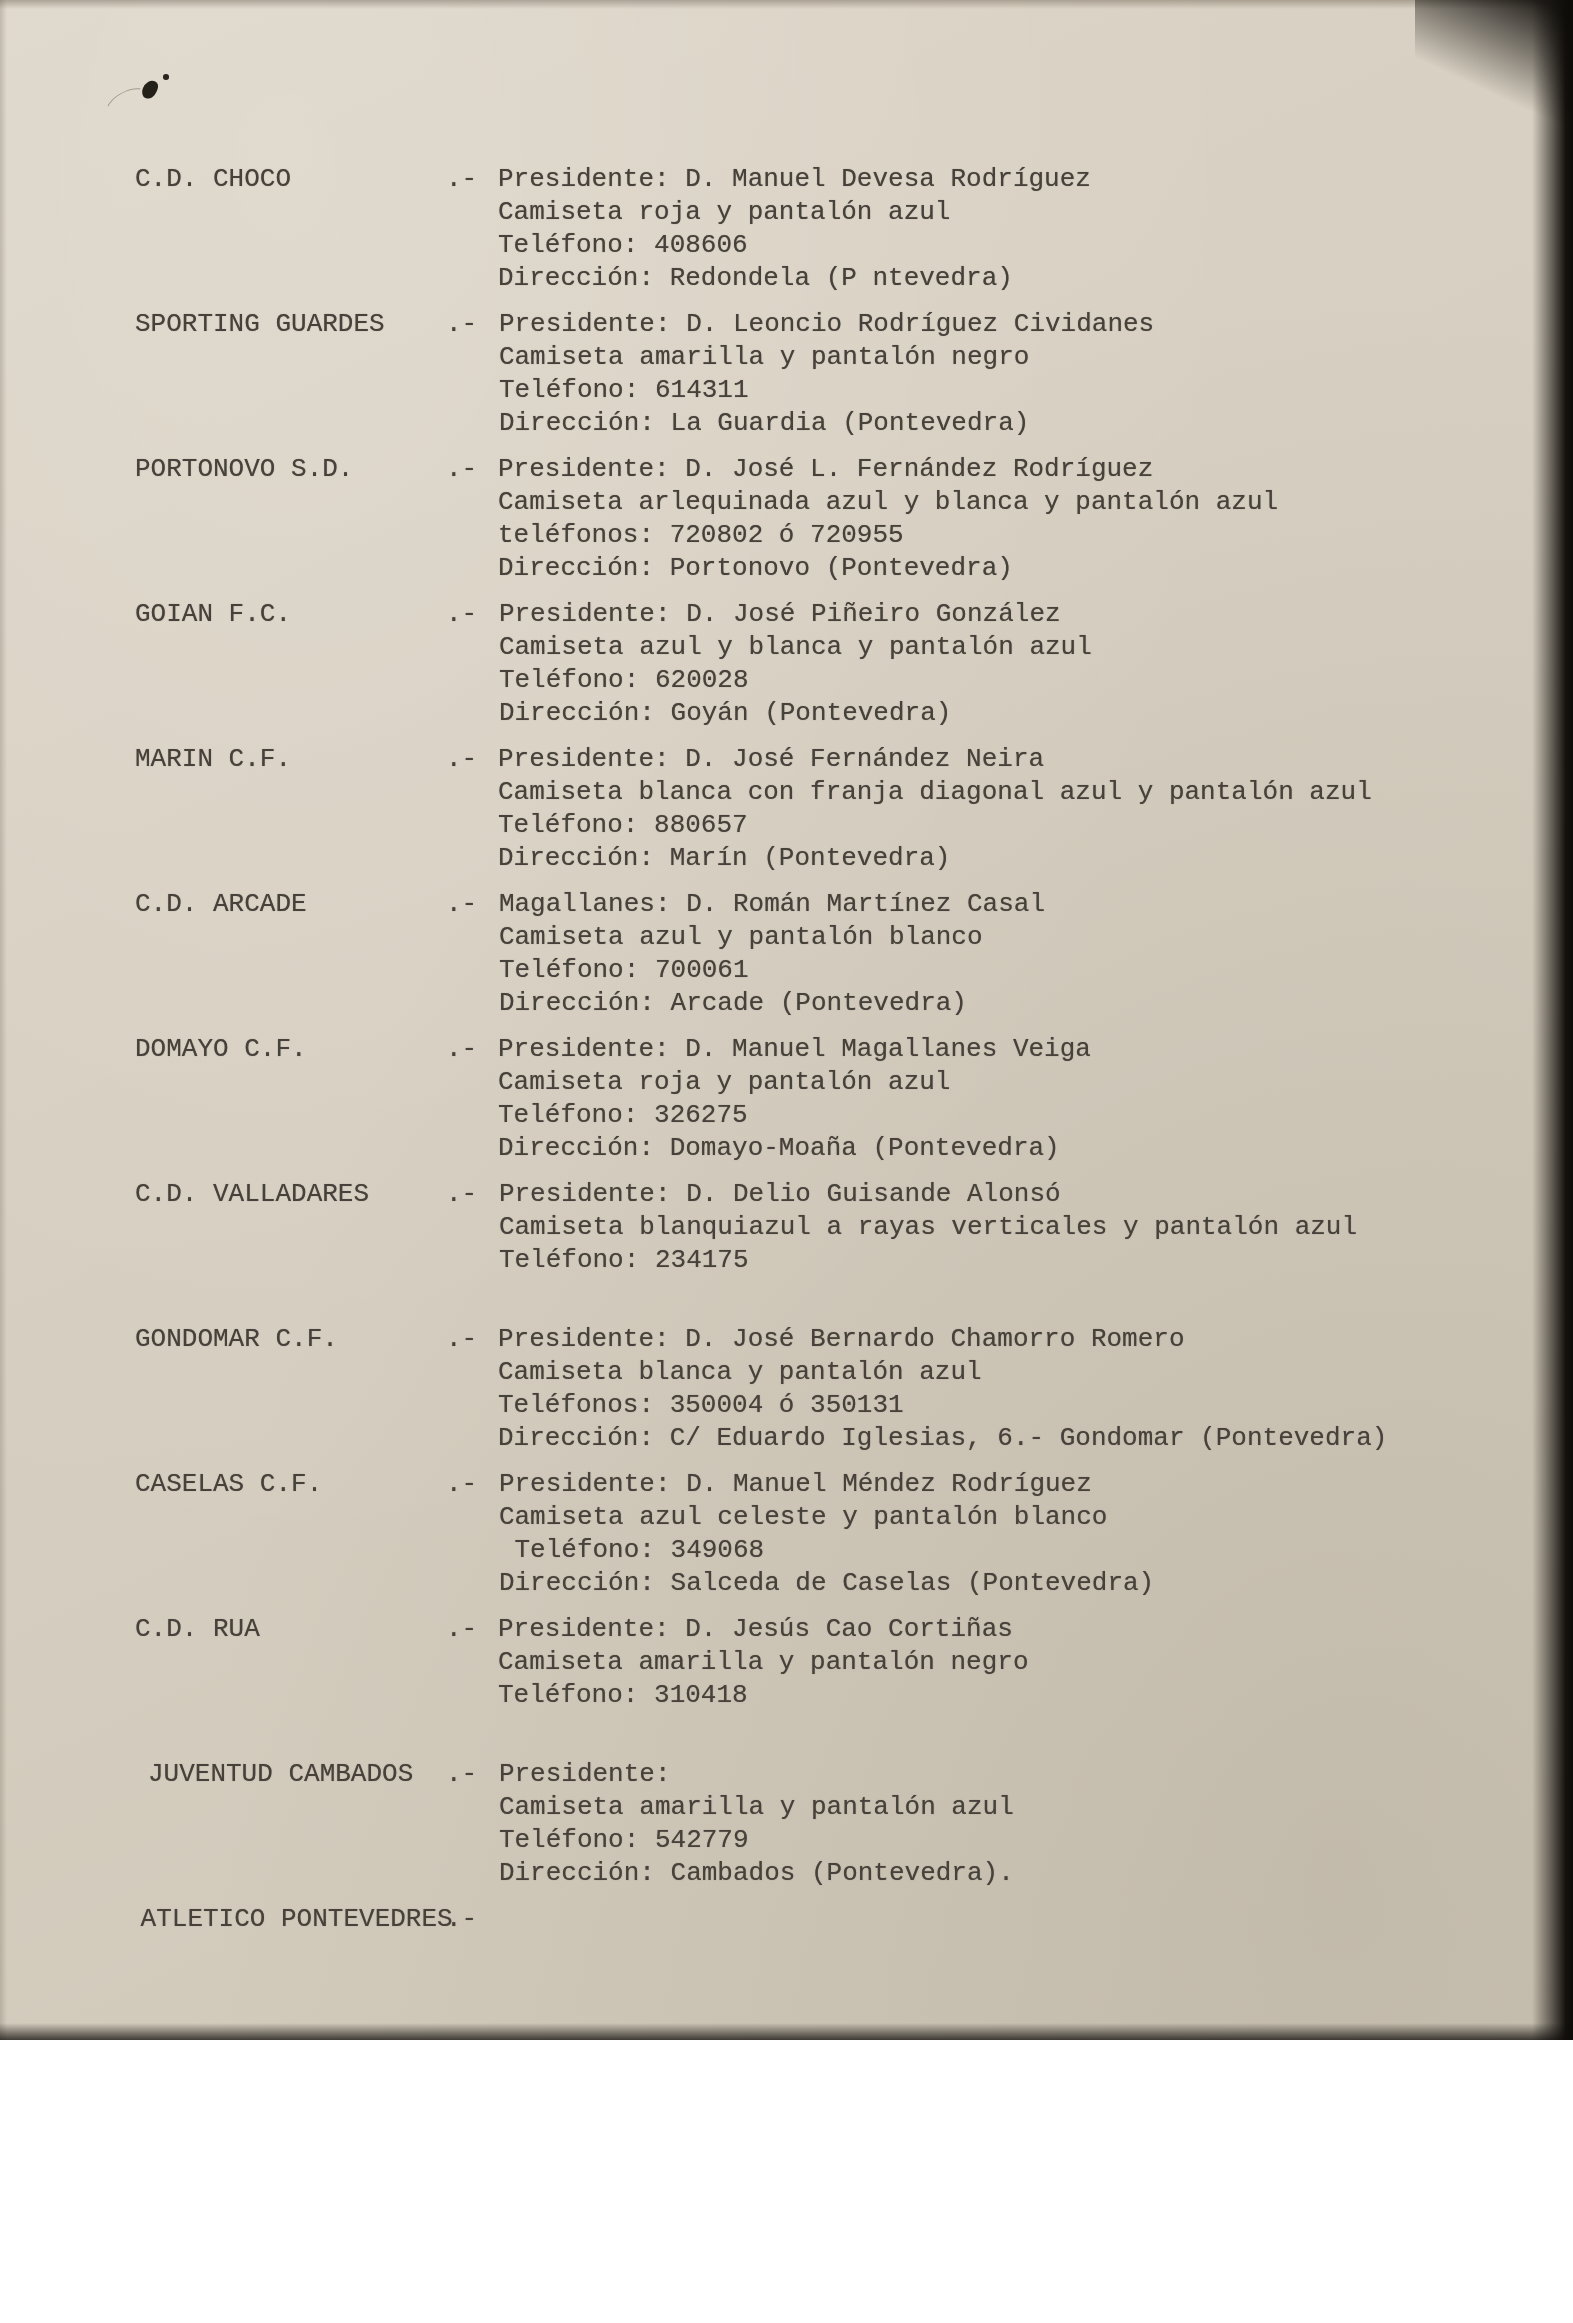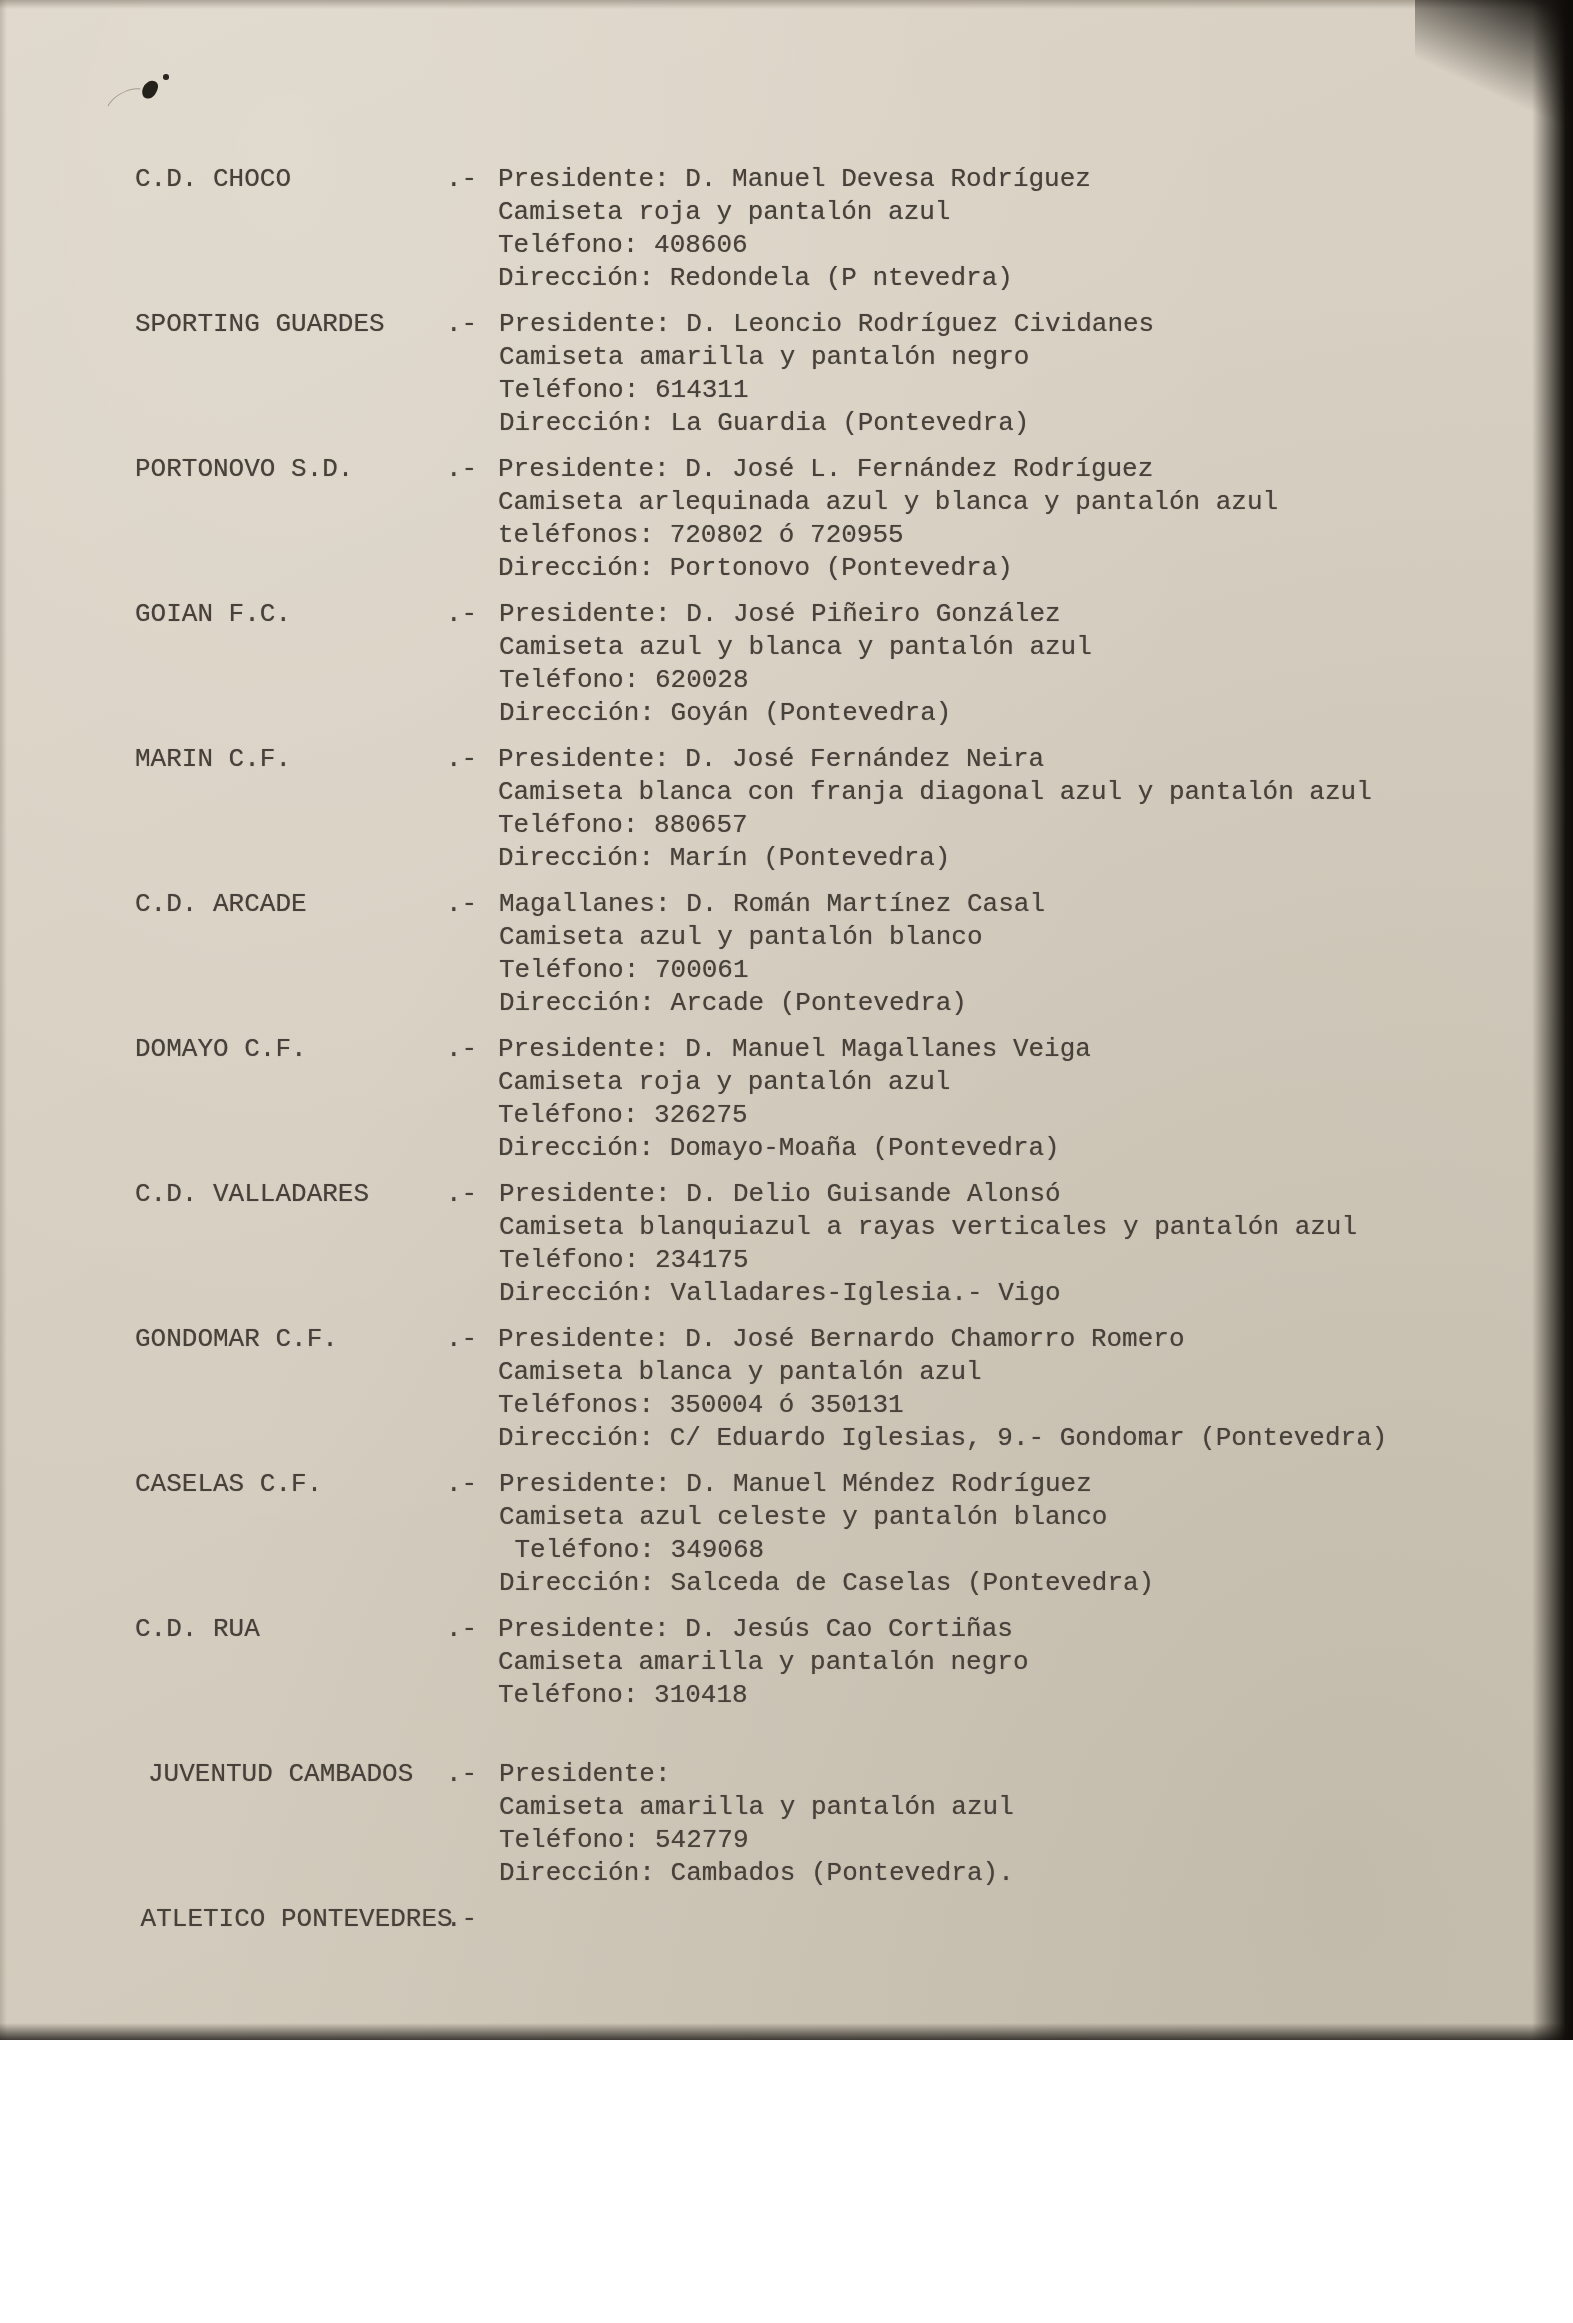--- a/index.html
+++ b/index.html
@@ -137,31 +137,30 @@
           <div class="line">Dirección: Domayo-Moaña (Pontevedra)</div>
         </div>
       </div>
       <div class="entry">
         <span class="club">C.D. VALLADARES</span>
         <span class="sep">.-</span>
         <div class="details">
           <div class="line">Presidente: D. Delio Guisande Alonsó</div>
           <div class="line">Camiseta blanquiazul a rayas verticales y pantalón azul</div>
           <div class="line">Teléfono: 234175</div>
-          <div class="line">Dirección: Valladares-Iglesia.- Vigo</div>
         </div>
       </div>
       <div class="entry">
         <span class="club">GONDOMAR C.F.</span>
         <span class="sep">.-</span>
         <div class="details">
           <div class="line">Presidente: D. José Bernardo Chamorro Romero</div>
           <div class="line">Camiseta blanca y pantalón azul</div>
           <div class="line">Teléfonos: 350004 ó 350131</div>
-          <div class="line">Dirección: C/ Eduardo Iglesias, 9.- Gondomar (Pontevedra)</div>
+          <div class="line">Dirección: C/ Eduardo Iglesias, 6.- Gondomar (Pontevedra)</div>
         </div>
       </div>
       <div class="entry">
         <span class="club">CASELAS C.F.</span>
         <span class="sep">.-</span>
         <div class="details">
           <div class="line">Presidente: D. Manuel Méndez Rodríguez</div>
           <div class="line">Camiseta azul celeste y pantalón blanco</div>
           <div class="line"> Teléfono: 349068</div>
           <div class="line">Dirección: Salceda de Caselas (Pontevedra)</div>

